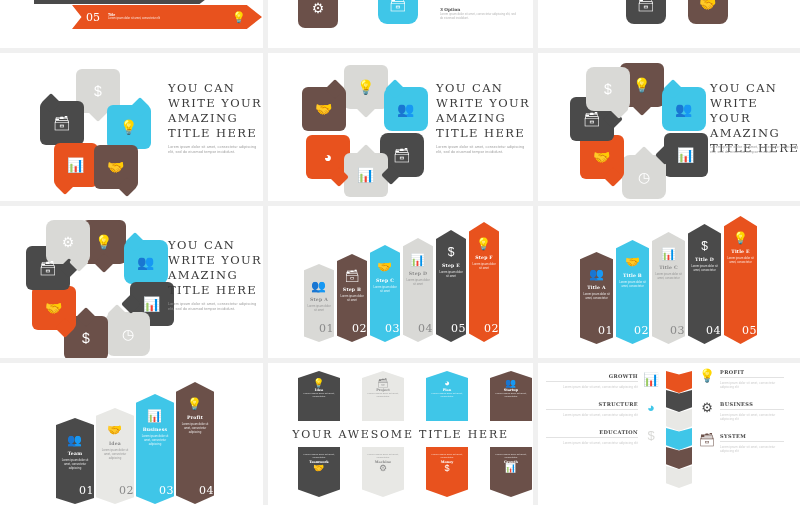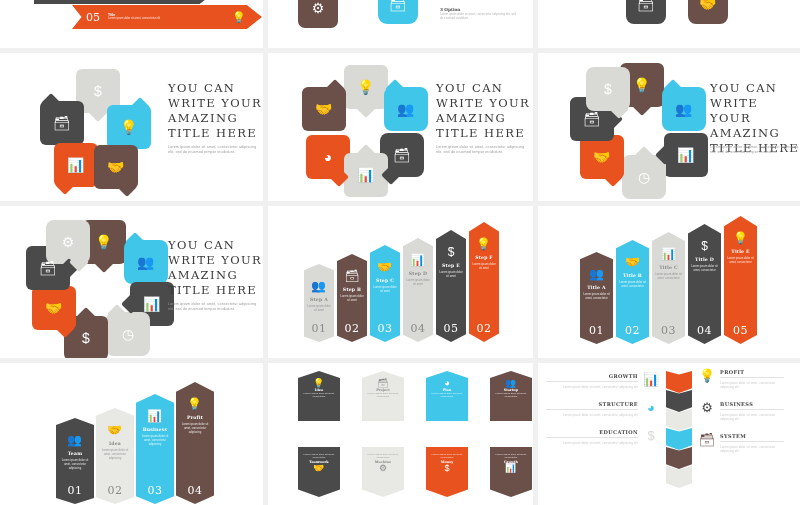--- a/index.html
+++ b/index.html
@@ -89,21 +89,21 @@
     font-size:4.6px;font-weight:bold;letter-spacing:.2px;
     font-family:"DejaVu Serif", serif;margin-bottom:3px;
   }
   .bar .bdesc{
     font-size:2.8px;line-height:3.8px;text-align:center;
     opacity:.85;margin-bottom:4px;padding:0 3px;
   }
   .bar .bnum{
     font-family:"DejaVu Serif", serif;
     font-size:11px;letter-spacing:.5px;
-    position:absolute;bottom:7px;left:0;right:0;text-align:center;
+    position:absolute;bottom:7px;left:0;right:0;text-align:right;
   }
   
   .tag{
     position:relative;
     display:flex;flex-direction:column;align-items:center;
     color:#fff;box-sizing:border-box;
   }
   .tag .ticon{font-size:9px;line-height:1;}
   .tag .tlabel{font-size:3.4px;font-weight:bold;font-family:"DejaVu Serif",serif;}
   .tag .tdesc{font-size:2.5px;line-height:3.4px;text-align:center;opacity:.8;}
@@ -441,20 +441,21 @@
           <div class="ticon">◕</div>
           <div class="tlabel">Plan</div>
           <div class="tdesc">Lorem ipsum dolor sit amet, consectetur</div>
         </div>
         <div class="tag" style="width: 42px; height: 50px; background: rgb(107, 80, 73); color: rgb(255, 255, 255); padding-top: 8px; clip-path: polygon(50% 0px, 100% 14%, 100% 100%, 0px 100%, 0px 14%);">
           <div class="ticon">👥</div>
           <div class="tlabel">Startup</div>
           <div class="tdesc">Lorem ipsum dolor sit amet, consectetur</div>
         </div>
       </div>
+    <div class="big-title" style="position:absolute;left:0;right:0;top:64px;text-align:center;font-size:11px;letter-spacing:1.8px;">YOUR AWESOME TITLE HERE</div>
     <div id="tags-bottom" style="position:absolute;left:30px;top:84px;display:flex;gap:22px;">
         <div class="tag" style="width: 42px; height: 50px; background: rgb(74, 74, 74); color: rgb(255, 255, 255); padding-top: 6px; clip-path: polygon(0px 0px, 100% 0px, 100% 85%, 50% 100%, 0px 85%);">
           <div class="tdesc">Lorem ipsum dolor sit amet, consectetur</div>
           <div class="tlabel">Teamwork</div>
           <div class="ticon">🤝</div>
         </div>
         <div class="tag" style="width: 42px; height: 50px; background: rgb(232, 232, 229); color: rgb(138, 138, 138); padding-top: 6px; clip-path: polygon(0px 0px, 100% 0px, 100% 85%, 50% 100%, 0px 85%);">
           <div class="tdesc">Lorem ipsum dolor sit amet, consectetur</div>
           <div class="tlabel">Machine</div>
           <div class="ticon">⚙</div>

